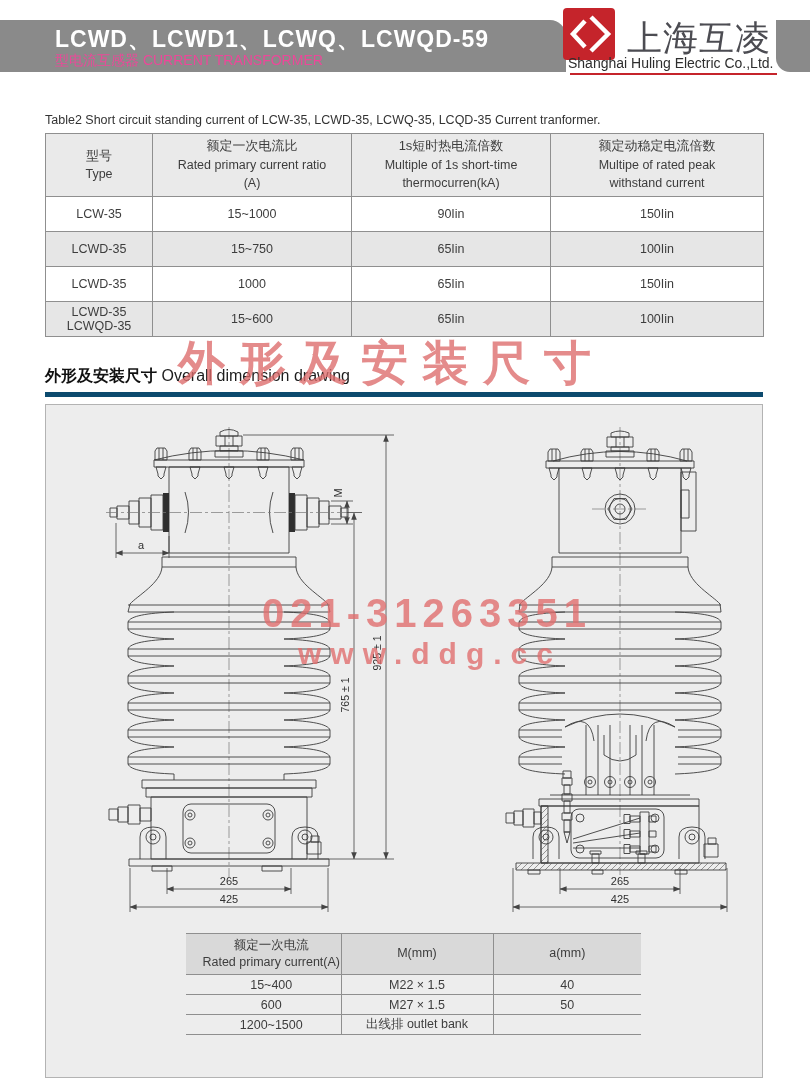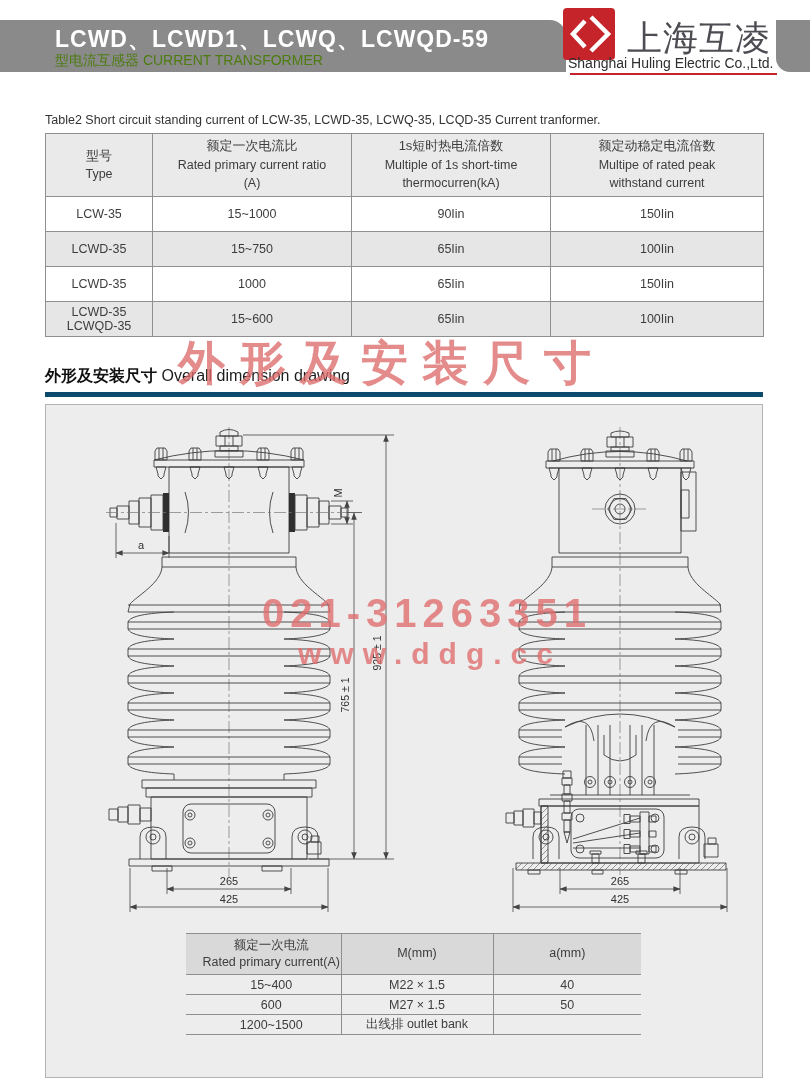--- a/index.html
+++ b/index.html
@@ -3,21 +3,21 @@
 <meta charset="utf-8">
 <style>
   html,body{margin:0;padding:0;background:#fff;}
   body{font-family:"Liberation Sans","DejaVu Sans",sans-serif;}
   .page{position:relative;width:810px;height:1089px;background:#fff;overflow:hidden;}
 
   
   .band{position:absolute;left:0;top:20px;width:566px;height:52px;background:#8a8a8a;border-top-right-radius:16px;}
   .corner-block{position:absolute;left:776px;top:20px;width:34px;height:52px;background:#8a8a8a;border-bottom-left-radius:14px;}
   .band-title{position:absolute;left:55px;top:24px;font-size:23px;font-weight:bold;color:#ffffff;letter-spacing:1px;white-space:nowrap;}
-  .band-sub{position:absolute;left:55px;top:52px;font-size:14px;color:#4d7c0f;white-space:nowrap;}
+  .band-sub{position:absolute;left:55px;top:52px;font-size:14px;color:#ec4899;white-space:nowrap;}
   .logo-box{position:absolute;left:563px;top:8px;width:52px;height:52px;background:#c5242b;border-radius:4px;}
   .logo-cn{position:absolute;left:627px;top:15px;font-size:35px;font-weight:normal;color:#4c4c52;letter-spacing:1px;white-space:nowrap;}
   .company{position:absolute;left:568px;top:55px;font-size:14px;color:#2e2e2e;white-space:nowrap;}
   .redline{position:absolute;left:570px;top:73px;width:207px;height:2px;background:#c5242b;}
 
   
   .caption{position:absolute;left:45px;top:113px;font-size:12.5px;color:#333;}
   table.t2{position:absolute;left:45px;top:120px;width:718px;border-collapse:collapse;table-layout:fixed;margin-top:13px;}
   .t2 th,.t2 td{border:1px solid #8f8f8f;text-align:center;vertical-align:middle;color:#3d3d3d;font-weight:normal;padding:0;}
   .t2 thead th{background:#eaeaea;height:62px;font-size:12.5px;line-height:1.45;}

